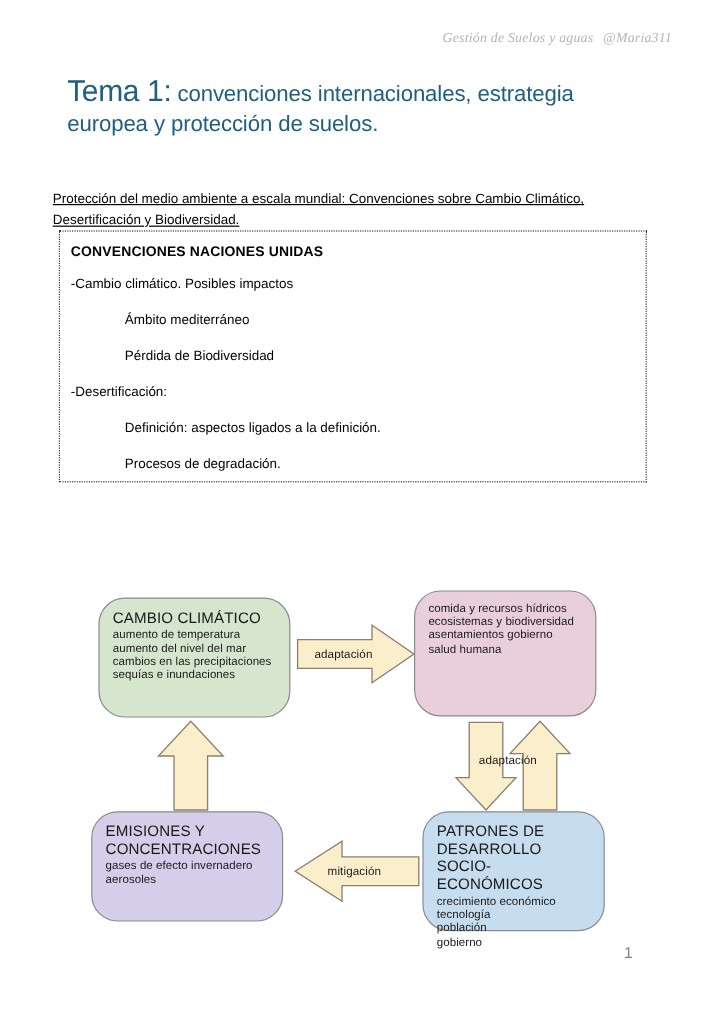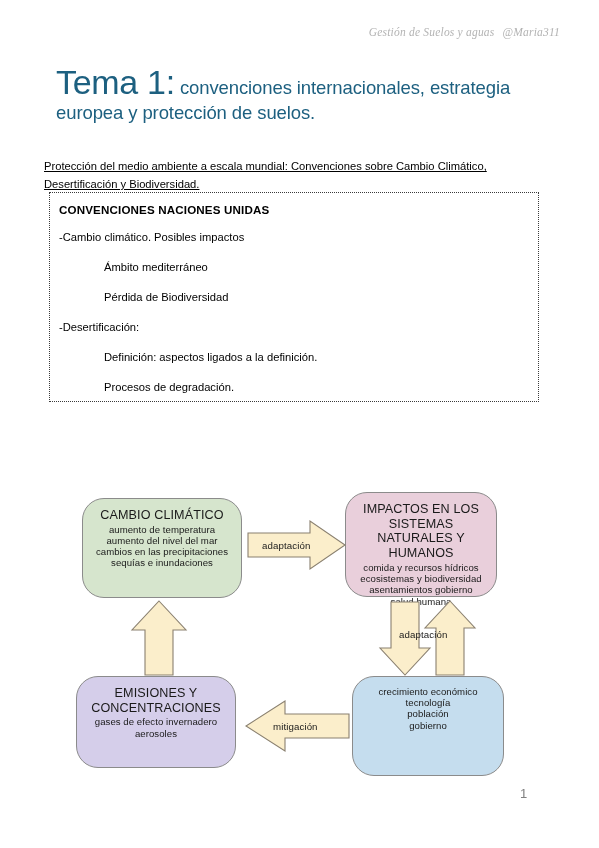--- a/index.html
+++ b/index.html
@@ -35,21 +35,21 @@
   
   .title-block {
     position: absolute;
     top: 62px;
     left: 56px;
     width: 486px;
     color: #1d6080;
     line-height: 1.18;
   }
   .title-main {
-    font-size: 34px;
+    font-size: 25px;
     letter-spacing: -0.3px;
     vertical-align: baseline;
   }
   .title-sub {
     font-size: 18.5px;
     letter-spacing: -0.1px;
   }
 
   
   .intro {
@@ -87,21 +87,20 @@
   }
   .dotted-box .bx-line.indent { padding-left: 45px; }
 
   
   .diagram {
     position: absolute;
     top: 480px;
     left: 0;
     width: 599px;
     height: 310px;
-    text-align: center;
   }
   .node {
     position: absolute;
     box-sizing: border-box;
     border: 1px solid #8b8b8b;
     border-radius: 22px;
     padding: 9px 11px 8px 11px;
     line-height: 1.17;
   }
   .node .n-head {
@@ -180,28 +179,28 @@
 
   <div class="node" id="node-cc">
     <div class="n-head">CAMBIO CLIMÁTICO</div>
     <div class="n-item">aumento de temperatura</div>
     <div class="n-item">aumento del nivel del mar</div>
     <div class="n-item">cambios en las precipitaciones</div>
     <div class="n-item">sequías e inundaciones</div>
   </div>
 
   <div class="node" id="node-imp">
-    <div class="n-head">IMPACTOS EN LOS SISTEMAS NATURALES Y HUMANOS</div>
     <div class="n-item">comida y recursos hídricos</div>
     <div class="n-item">ecosistemas y biodiversidad</div>
     <div class="n-item">asentamientos gobierno</div>
     <div class="n-item">salud humana</div>
   </div>
 
   <div class="node" id="node-pat">
+    <div class="n-head">PATRONES DE DESARROLLO SOCIO-ECONÓMICOS</div>
     <div class="n-item">crecimiento económico</div>
     <div class="n-item">tecnología</div>
     <div class="n-item">población</div>
     <div class="n-item">gobierno</div>
   </div>
 
   <div class="node" id="node-emi">
     <div class="n-head">EMISIONES Y CONCENTRACIONES</div>
     <div class="n-item">gases de efecto invernadero</div>
     <div class="n-item">aerosoles</div>

